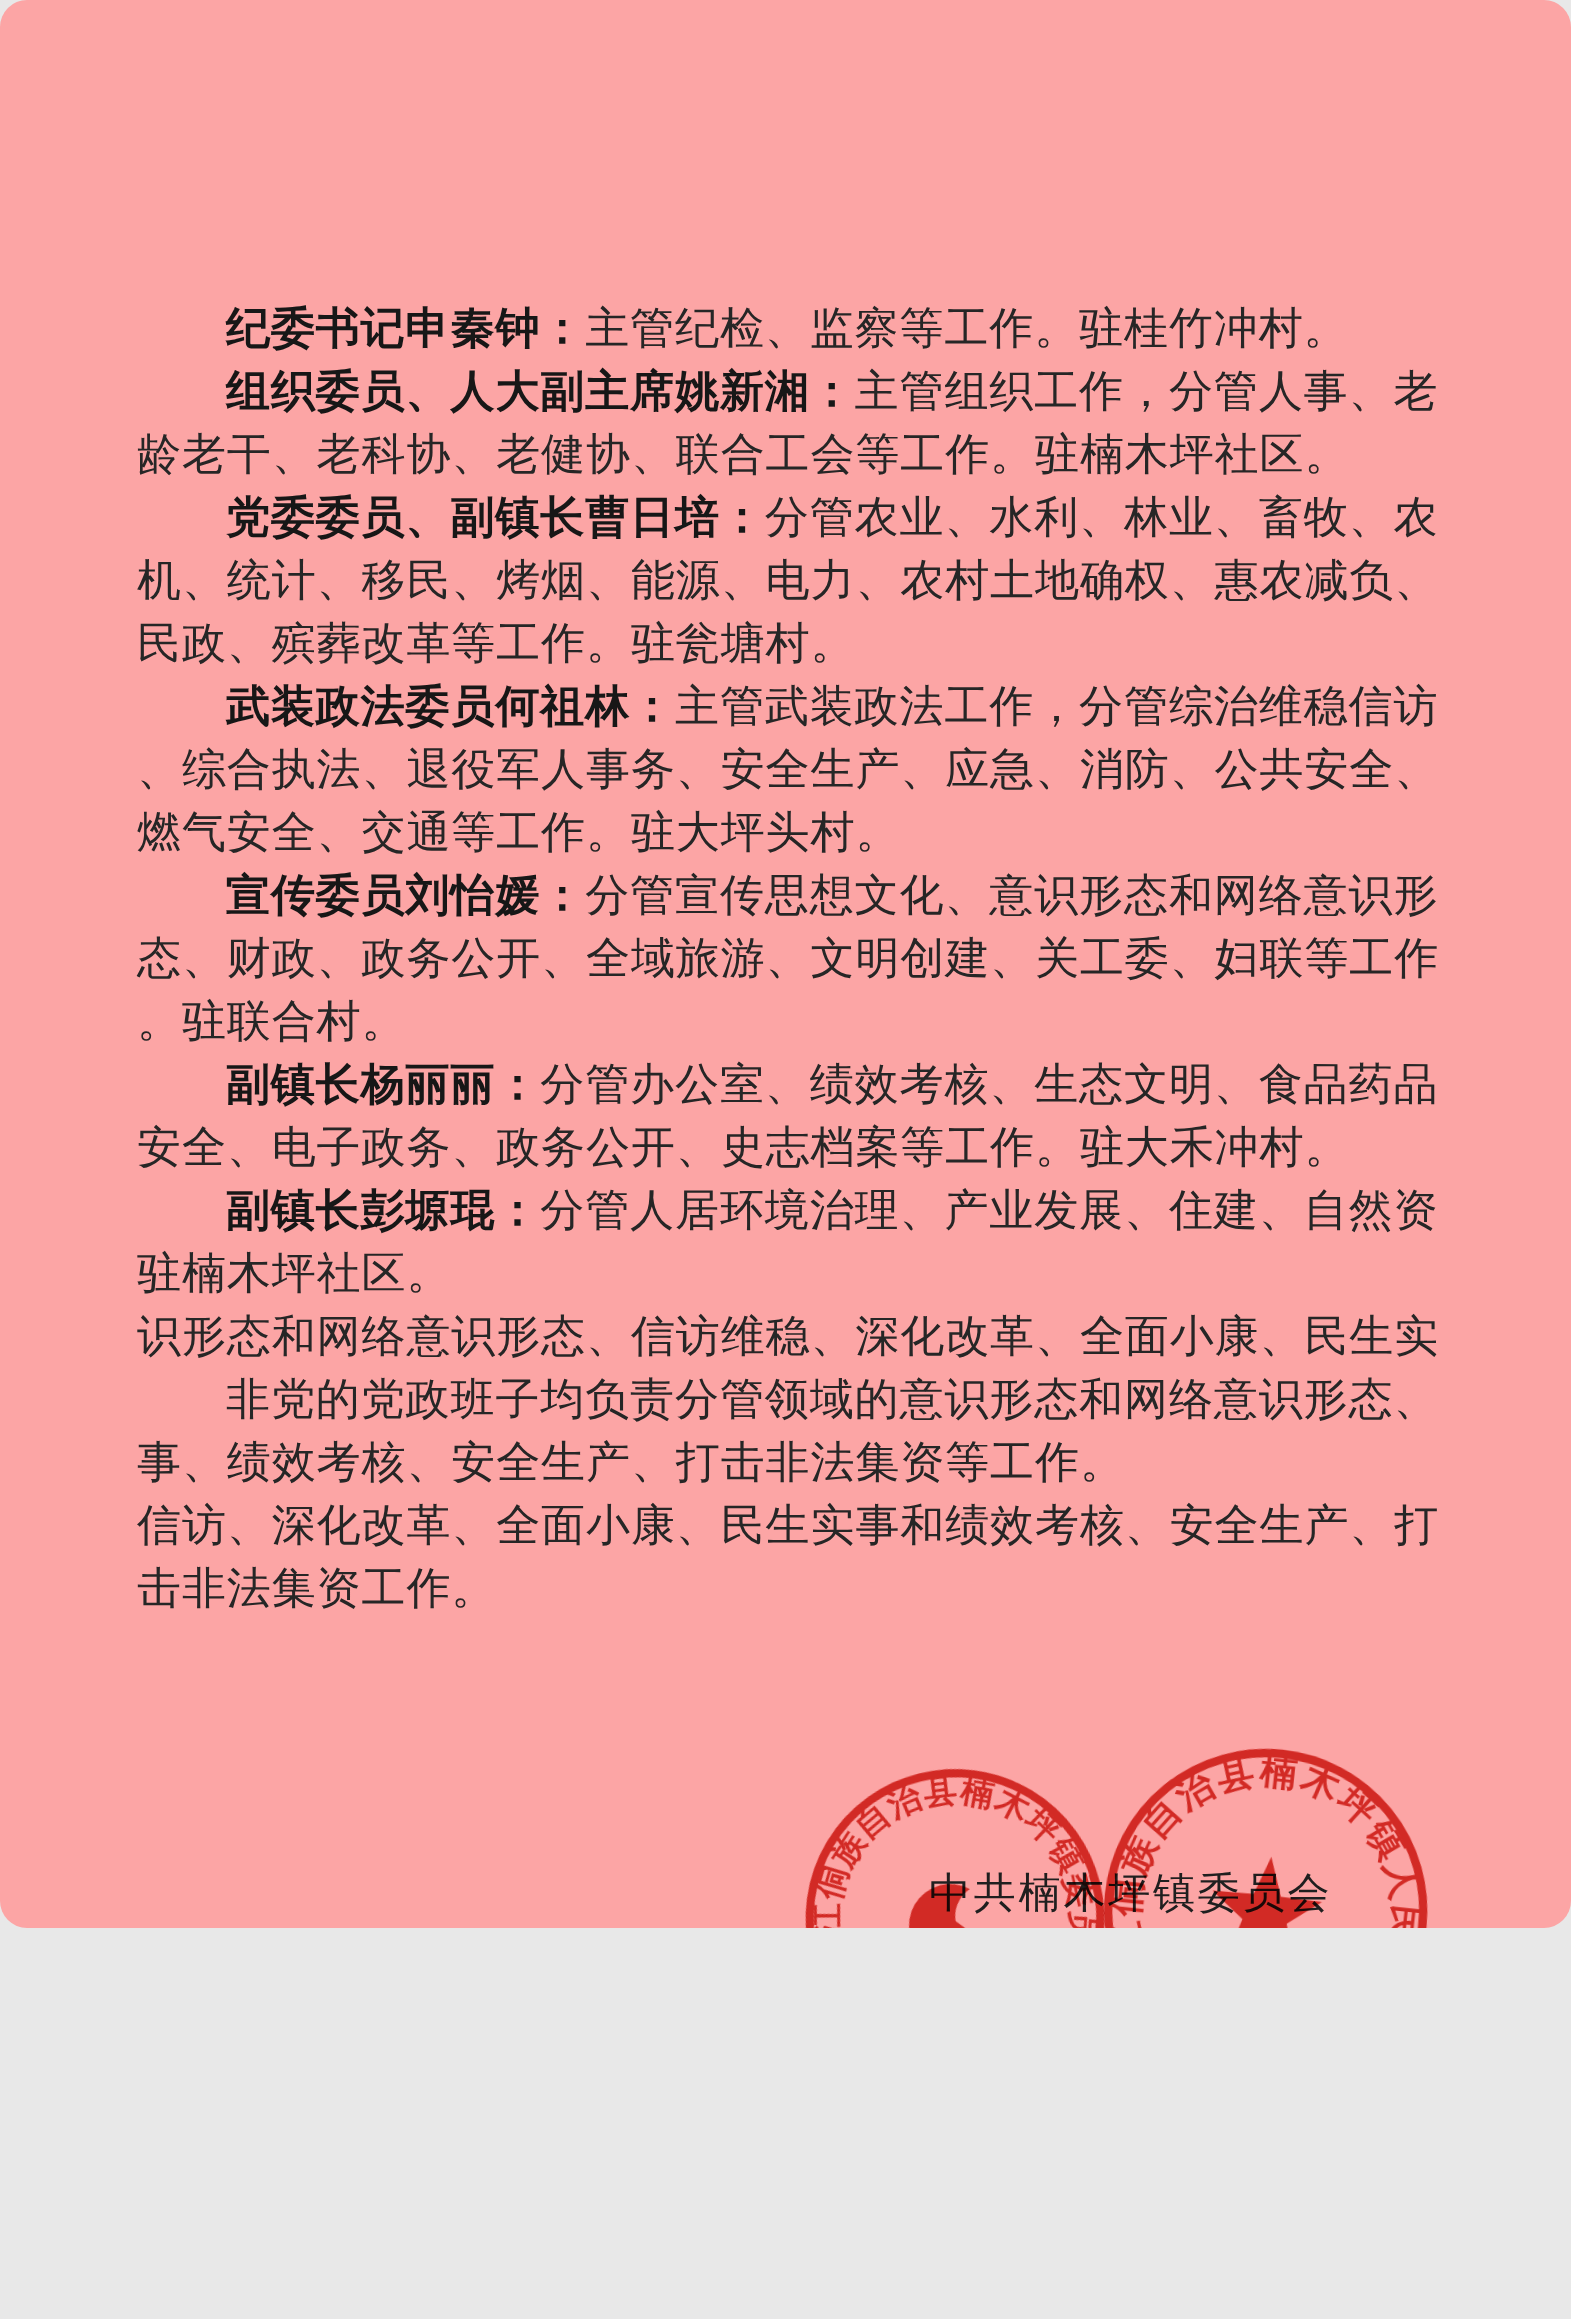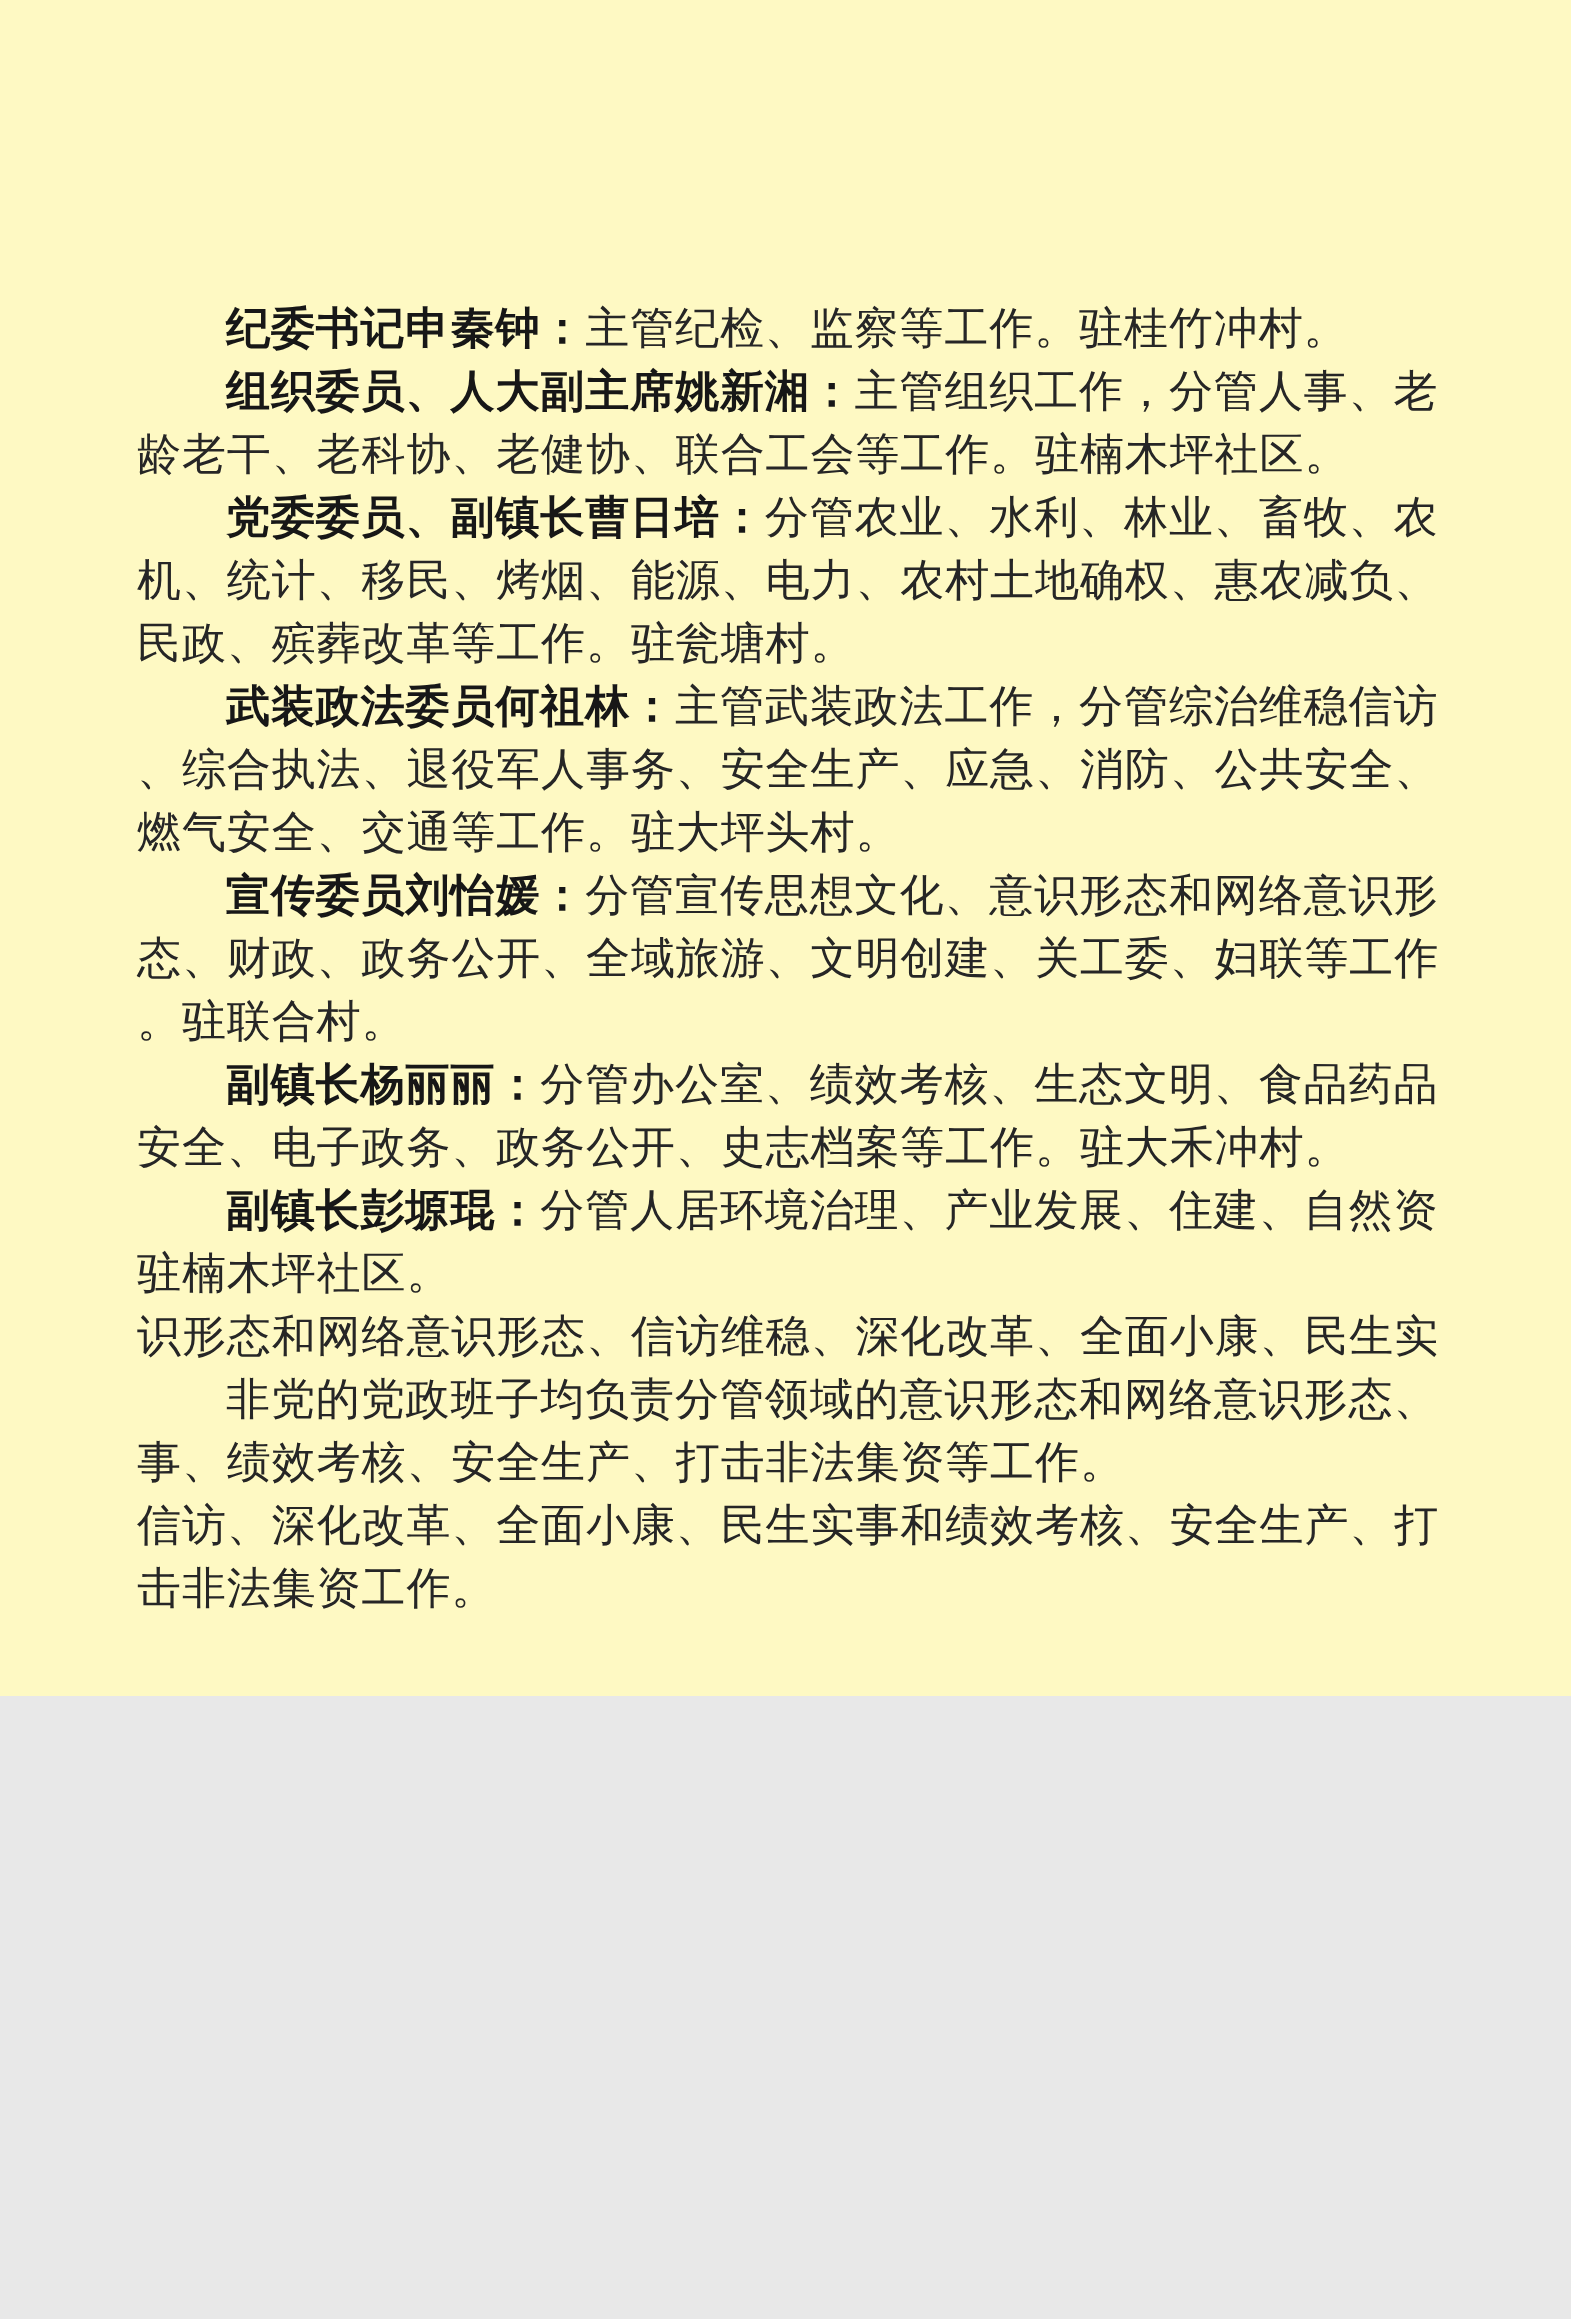--- a/index.html
+++ b/index.html
@@ -1,20 +1,21 @@
 <!DOCTYPE html>
 <html style="font-size:15px"><head>
 <meta charset="utf-8">
 <style>
   html,body { margin:0; padding:0; background:#e8e8e8; }
   .page {
-    position:relative; width:1571px; height:1696px;
-    background:#fef9c3; overflow:hidden;
+    position:relative; width:1571px; height:1928px;
+    background:#fca5a5; overflow:hidden;
     font-family:"Liberation Serif","DejaVu Serif",serif;
     color:#262626;
+    border-radius:27px;
   }
   .doc-body {
     position:absolute; left:137px; top:297px; width:1300px;
     font-size:44px; line-height:63px; letter-spacing:0.9px;
   }
   .line { white-space:nowrap; }
   .line.indent { text-indent:89px; }
   .doc-body .b { font-weight:bold; color:#171717; }
   .sig {
     position:absolute; font-size:42px; letter-spacing:2.8px;

